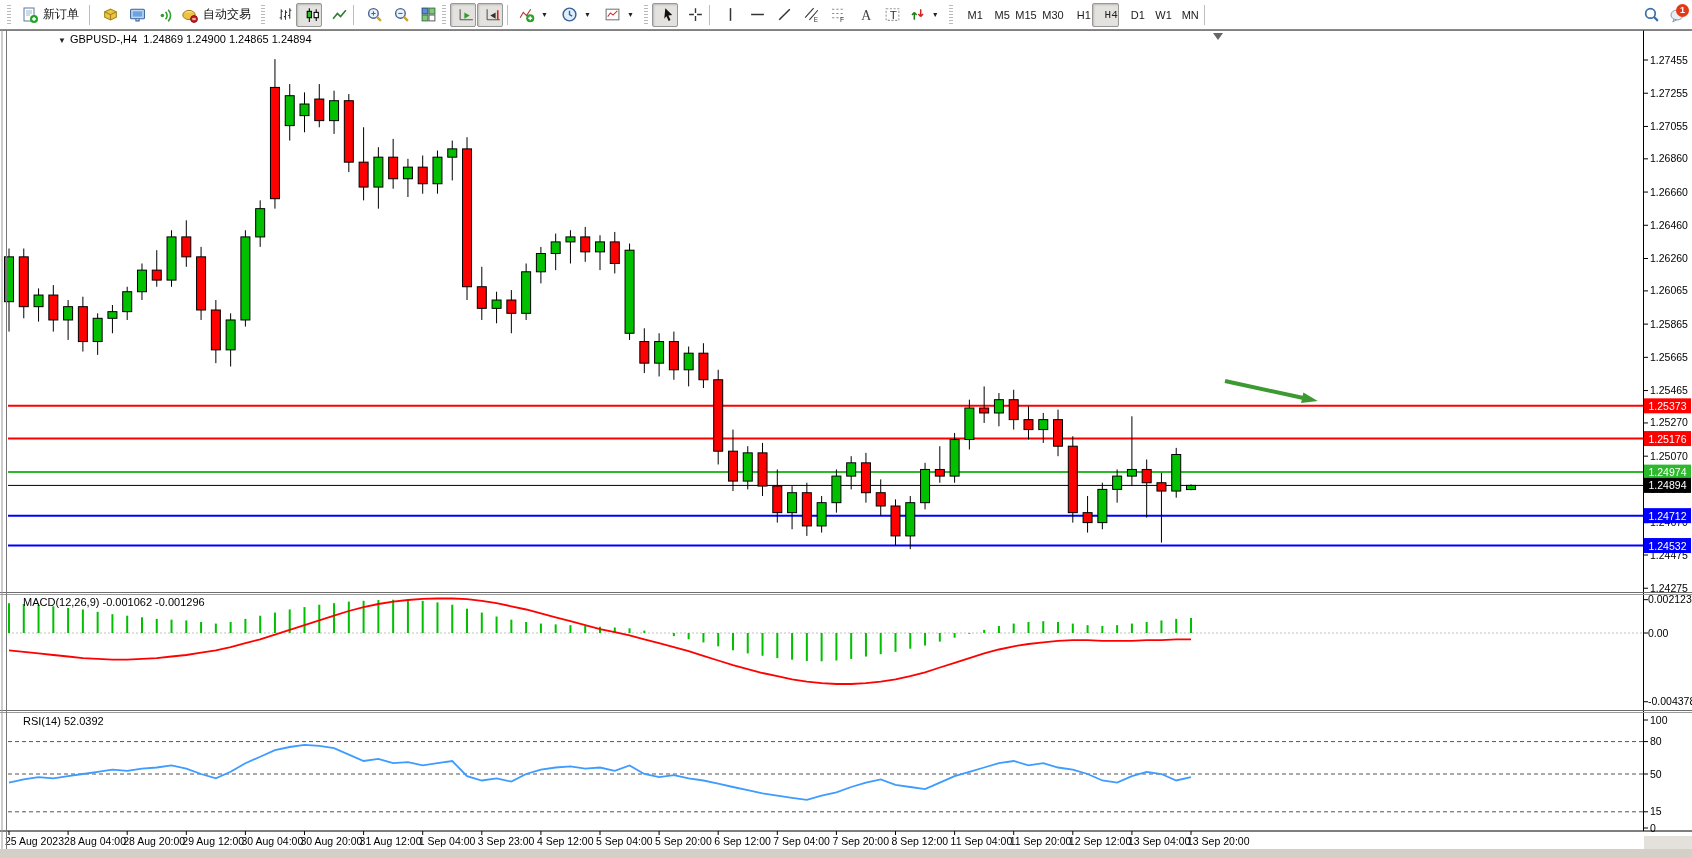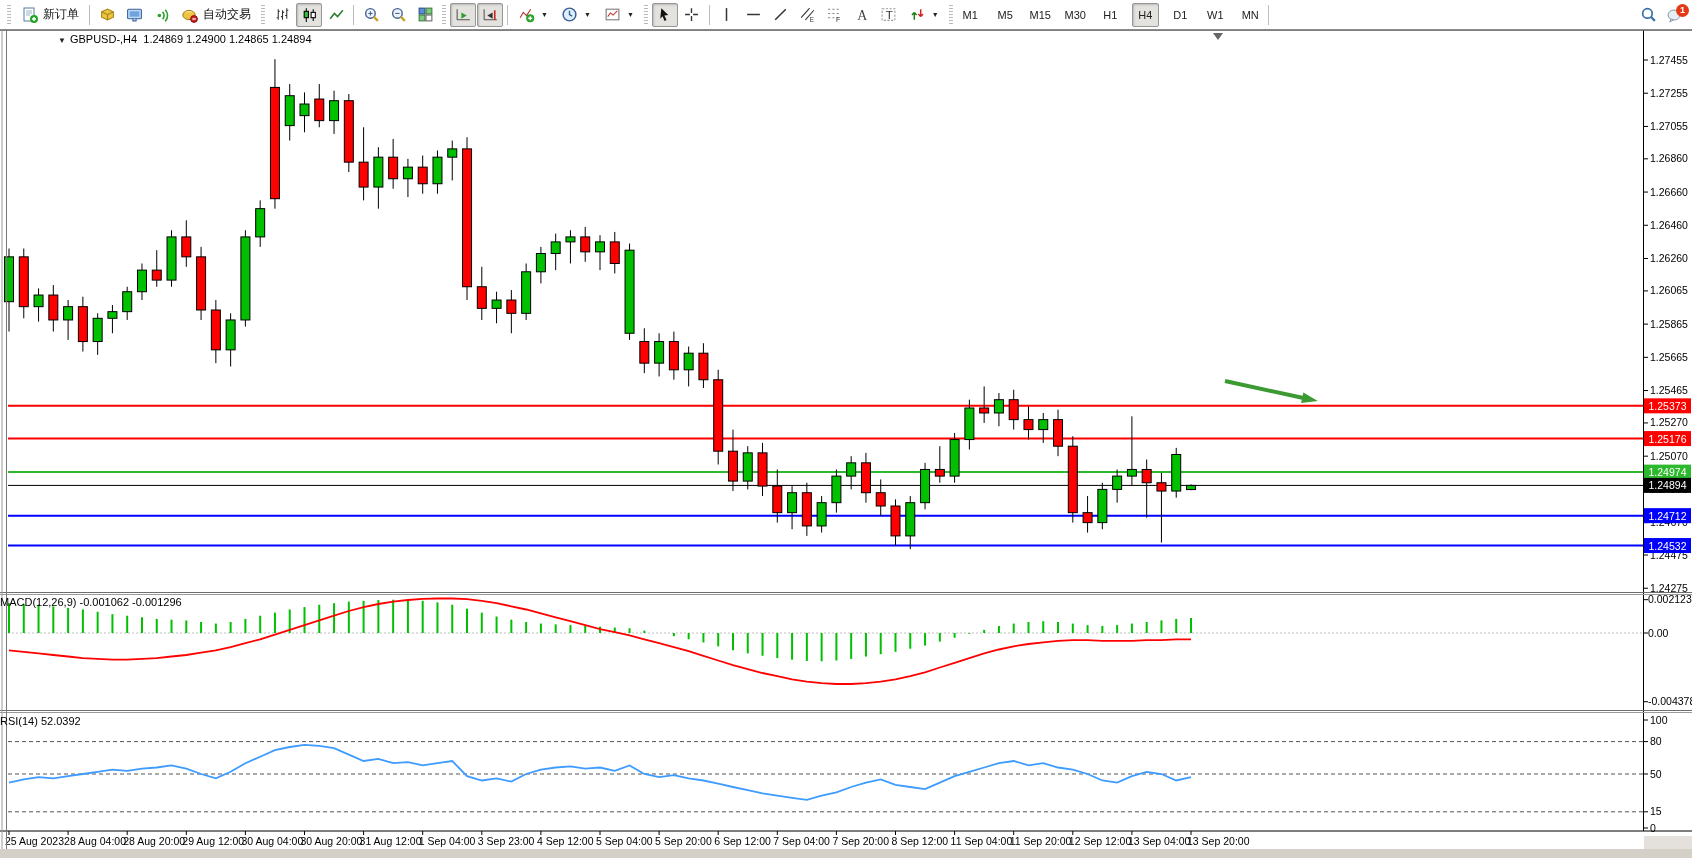--- a/index.html
+++ b/index.html
@@ -2,38 +2,38 @@
 <html><head>
 <meta charset="utf-8">
 <style>
   html,body{margin:0;padding:0;background:#fff;width:1692px;height:858px;overflow:hidden;
     font-family:"Liberation Sans",sans-serif;}
   
   .tb{position:absolute;left:0;top:0;width:1692px;height:30px;box-sizing:border-box;
 formatted      background:linear-gradient(#fbfaf9,#e9e6e2);border-bottom:1px solid #8a8a8a;
       display:flex;align-items:center;padding:0 4px;gap:1px;z-index:10;}
   .btn{position:relative;height:24px;min-width:26px;display:inline-flex;align-items:center;
-       justify-content:center;border:1px solid transparent;border-radius:2px;box-sizing:border-box;}
-  .btn.on{background:#e4e2de;border:1px solid #979797;box-shadow:inset 1px 1px 2px rgba(0,0,0,.18);}
+       justify-content:flex-end;border:1px solid transparent;border-radius:2px;box-sizing:border-box;}
+  .btn.on{background:#e4e2de;border:1px solid #979797;box-shadow:inset 1px 1px 2px rgba(0,0,0,.18);font-family:Liberation Mono, monospace;}
   .btn.wide{padding:0 5px;gap:4px;}
   .btn .lbl{font-size:12px;color:#111;white-space:nowrap;}
   .sep{width:1px;height:20px;background:#bdbdbd;margin:0 3px;}
   .grip{width:4px;height:20px;margin:0 3px;
         background-image:repeating-linear-gradient(#b9b9b9 0 1px,transparent 1px 3px);}
   .caret{font-size:7px;color:#222;margin-left:2px;}
-  .tfg{display:inline-flex;gap:8px;}
+  .tfg{display:inline-flex;gap:0;}
   .btn.tf{font-size:11px;color:#222;min-width:27px;}
   .spacer{flex:1;}
   .badge{position:absolute;top:0;right:-2px;width:13px;height:13px;border-radius:50%;
          background:#e23a17;color:#fff;font-size:9px;font-weight:bold;line-height:13px;text-align:center;}
   
   #cv{position:absolute;left:0;top:0;}
   .title{position:absolute;left:10px;top:33px;font-size:11px;color:#000;z-index:5;margin-left:48px;}
   .title .tri{font-size:8px;color:#222;margin-right:4px;}
-  .indlbl{position:absolute;left:0;font-size:11px;color:#000;z-index:5;}
+  .indlbl{position:absolute;left:23px;font-size:11px;color:#000;z-index:5;}
   .ax{font:10.5px "Liberation Sans",sans-serif;fill:#000;}
   .axw{font:10.5px "Liberation Sans",sans-serif;fill:#fff;}
   .hotzone{position:absolute;z-index:4;}
   svg text{user-select:none;}
 </style>
 </head>
 <body>
 
 <svg id="cv" width="1692" height="858">
     <g>

